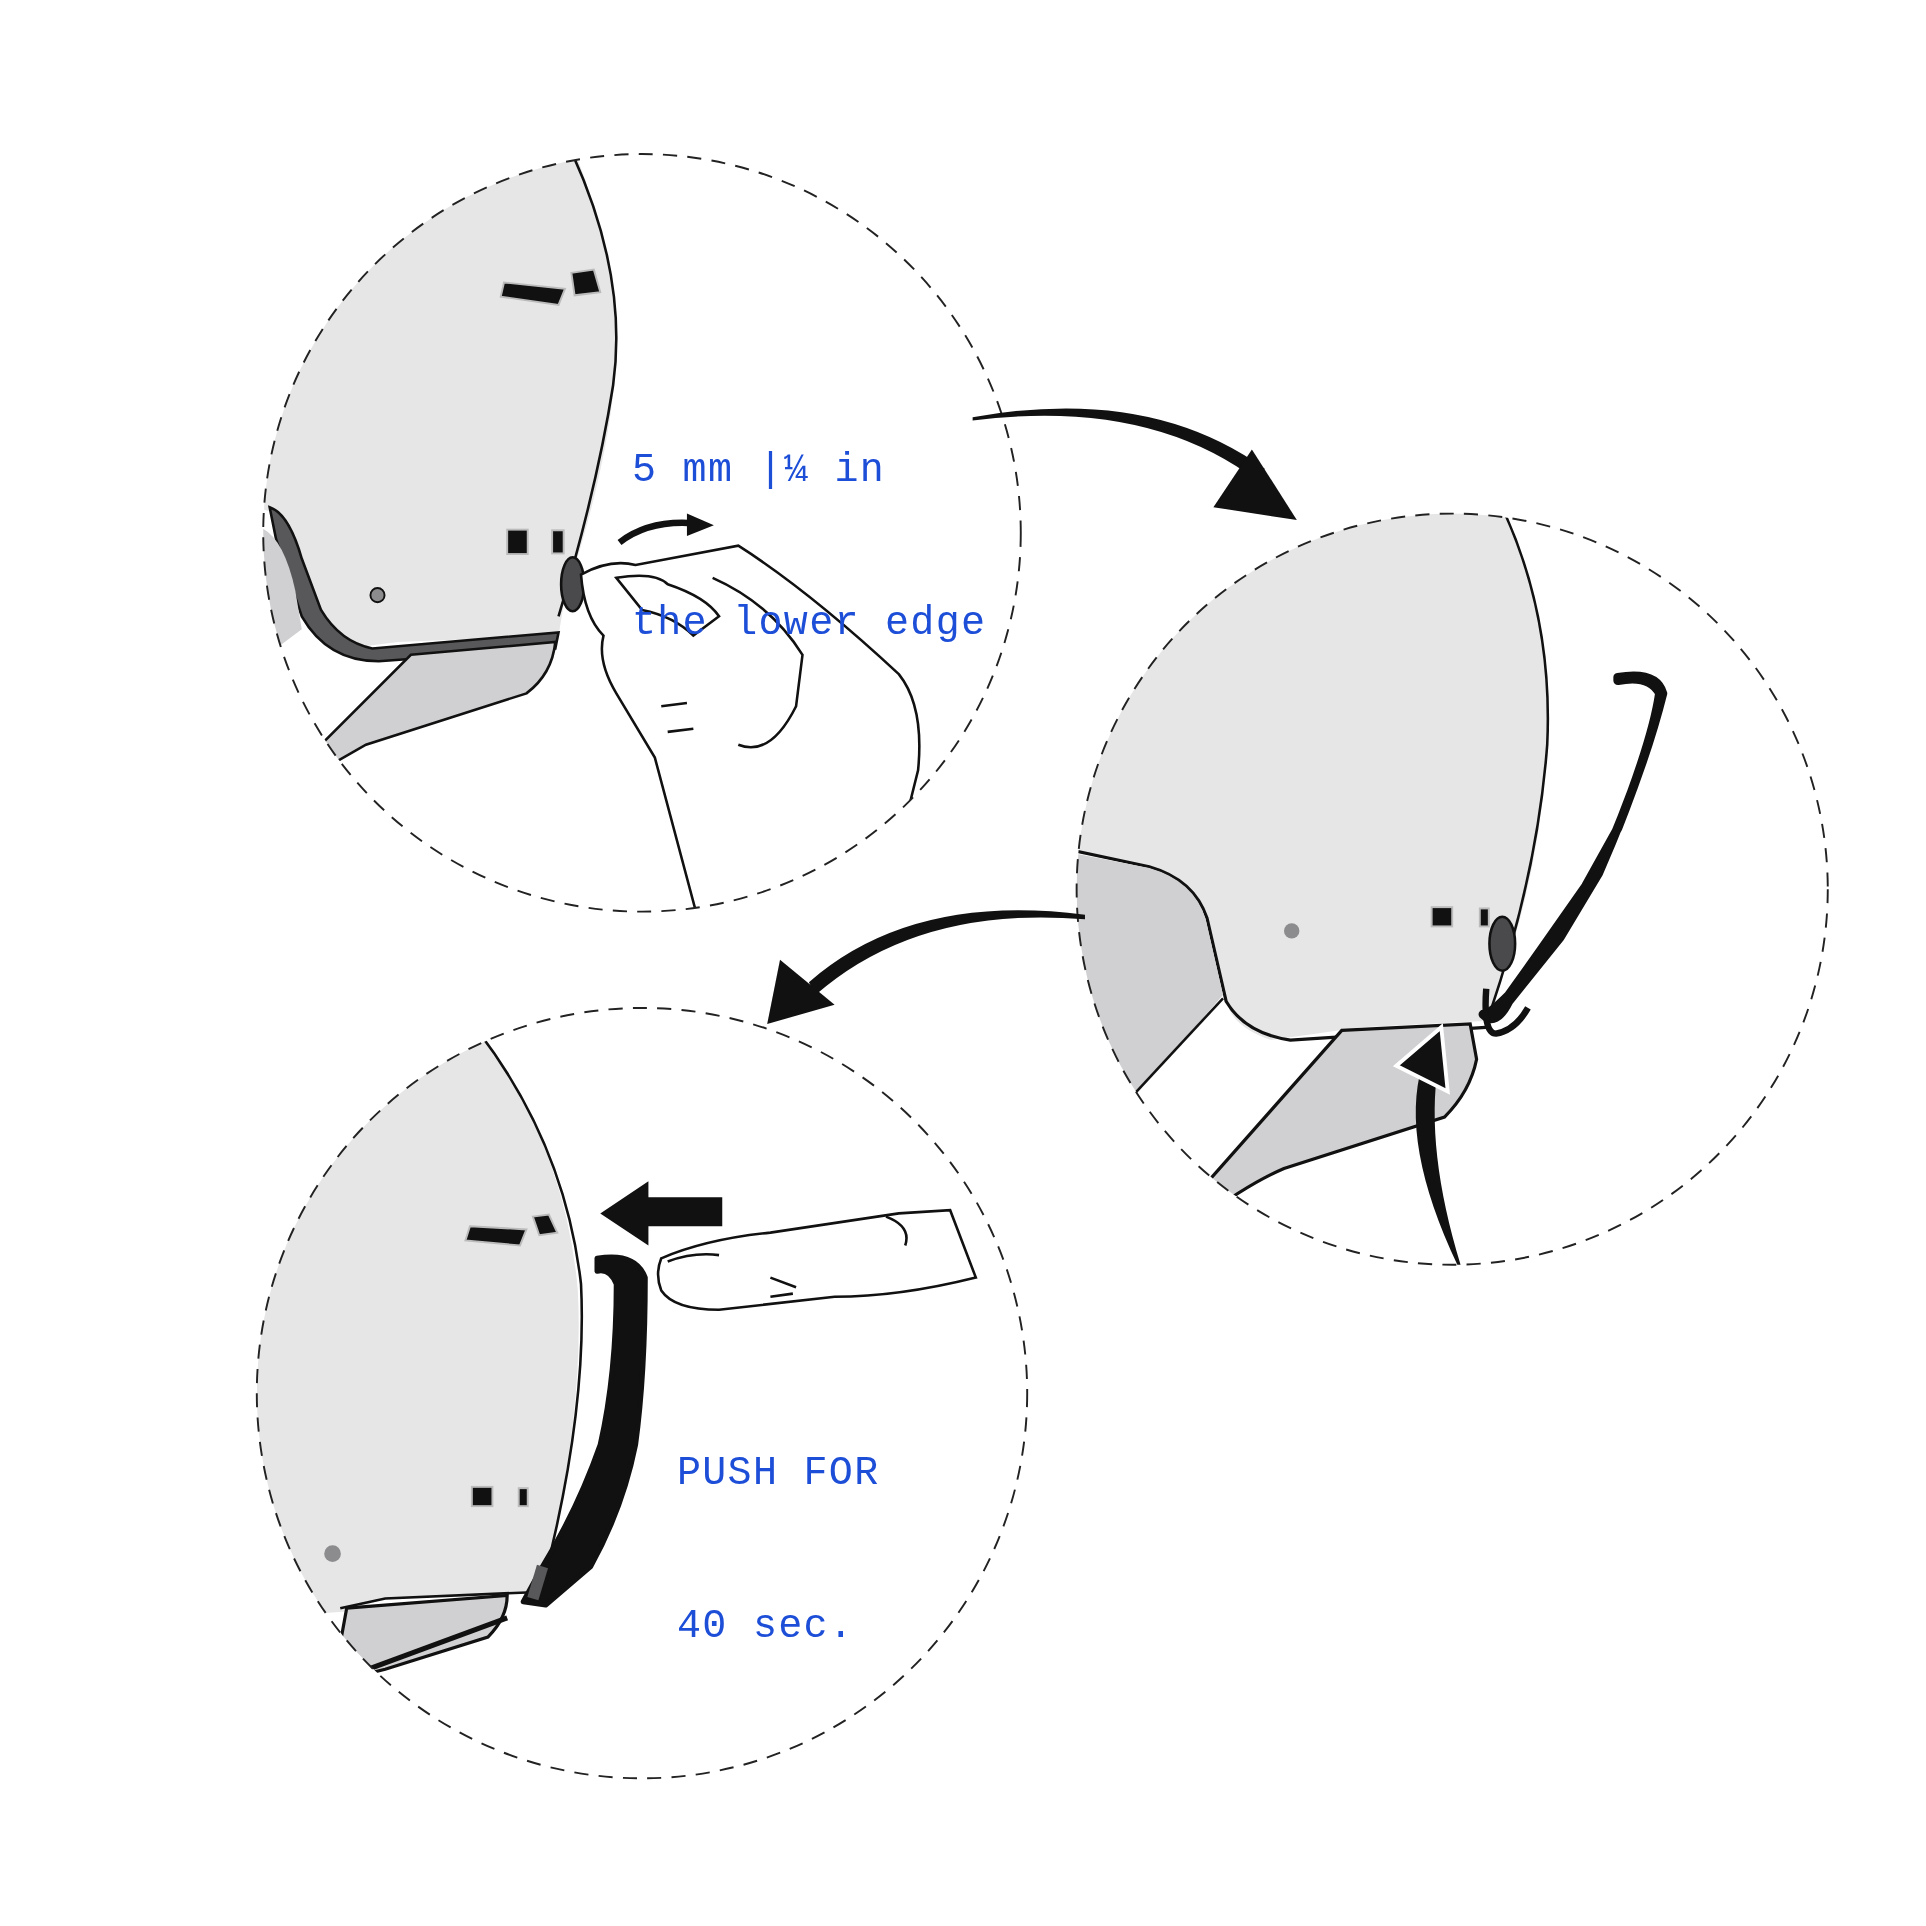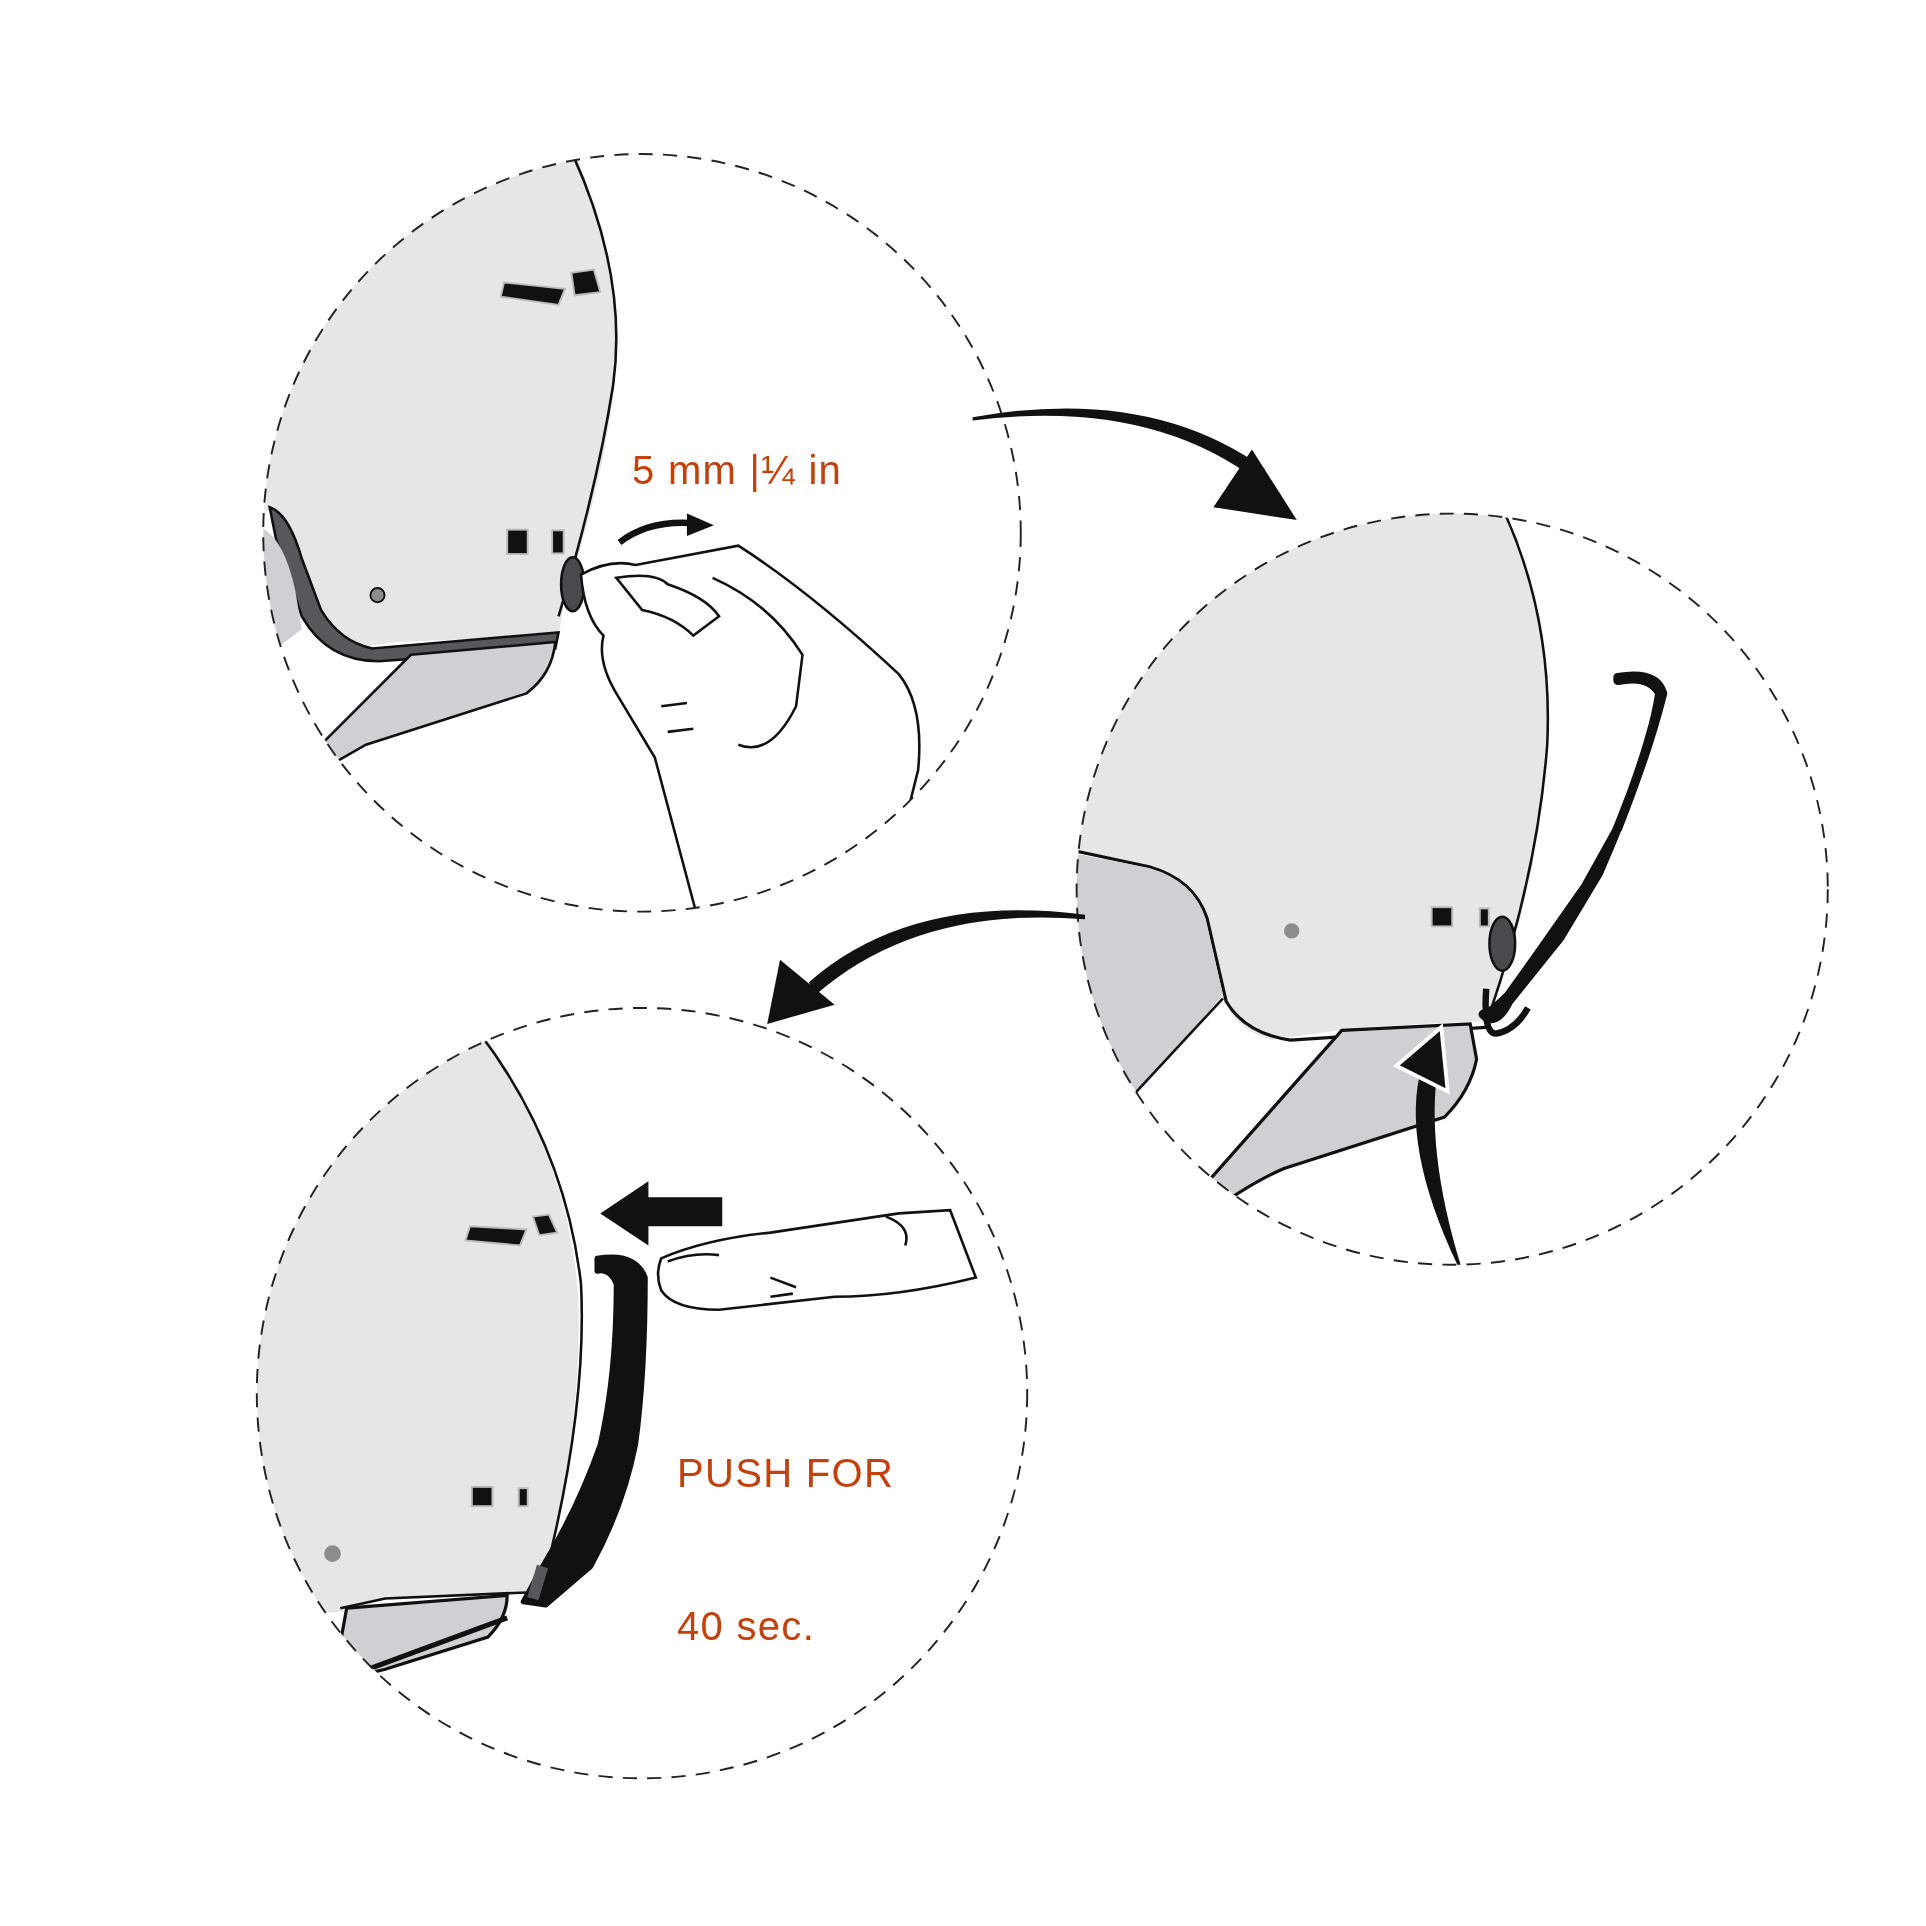--- a/index.html
+++ b/index.html
@@ -1,18 +1,18 @@
 <!DOCTYPE html>
 <html style="font-size:10.3px"><head>
 <meta charset="utf-8">
 <style>
   html, body { margin:0; padding:0; background:#ffffff; }
   body { width:1926px; height:1926px; position:relative; overflow:hidden; font-family:"DejaVu Sans", sans-serif; }
   svg.art { position:absolute; left:0; top:0; width:1926px; height:1926px; }
-  .label { position:absolute; color:#c2410c; font-family:Liberation Sans, sans-serif; font-size:40px; line-height:51px; letter-spacing:1.3px; white-space:pre; }
+  .label { position:absolute; color:#1d4ed8; font-family:Liberation Mono, monospace; font-size:40px; line-height:51px; letter-spacing:1.3px; white-space:pre; }
   .label div { margin:0; }
   #lbl-distance { left:632px; top:343px; }
   #lbl-push { left:677px; top:1346px; }
 </style>
 </head>
 <body>
 
 <svg class="art" viewBox="0 0 3000 3000" xmlns="http://www.w3.org/2000/svg">
   <defs>
     <clipPath id="clip1">
@@ -113,19 +113,20 @@
     <path d="M 1950 700 L 2020 810 L 1890 790 Z" fill="#111"></path>
   </g>
   <g>
     <path d="M 1690 1425 Q 1420 1390 1260 1530 L 1270 1550 Q 1430 1410 1690 1432 Z" fill="#111"></path>
     <path d="M 1215 1495 L 1195 1595 L 1300 1565 Z" fill="#111"></path>
   </g>
 </svg>
 
 <div class="label" id="lbl-distance">
   <div>5 mm |¼ in</div>
+  <div>the lower edge</div>
 </div>
 
 <div class="label" id="lbl-push">
   <div>PUSH FOR</div>
   <div>40 sec.</div>
 </div>
 
 
 </body></html>

